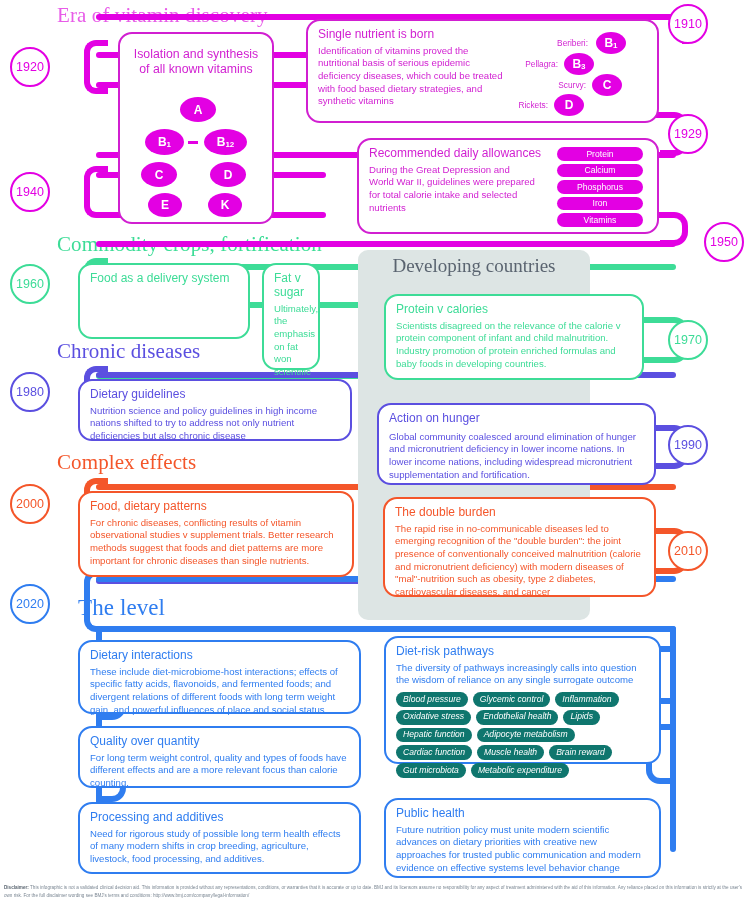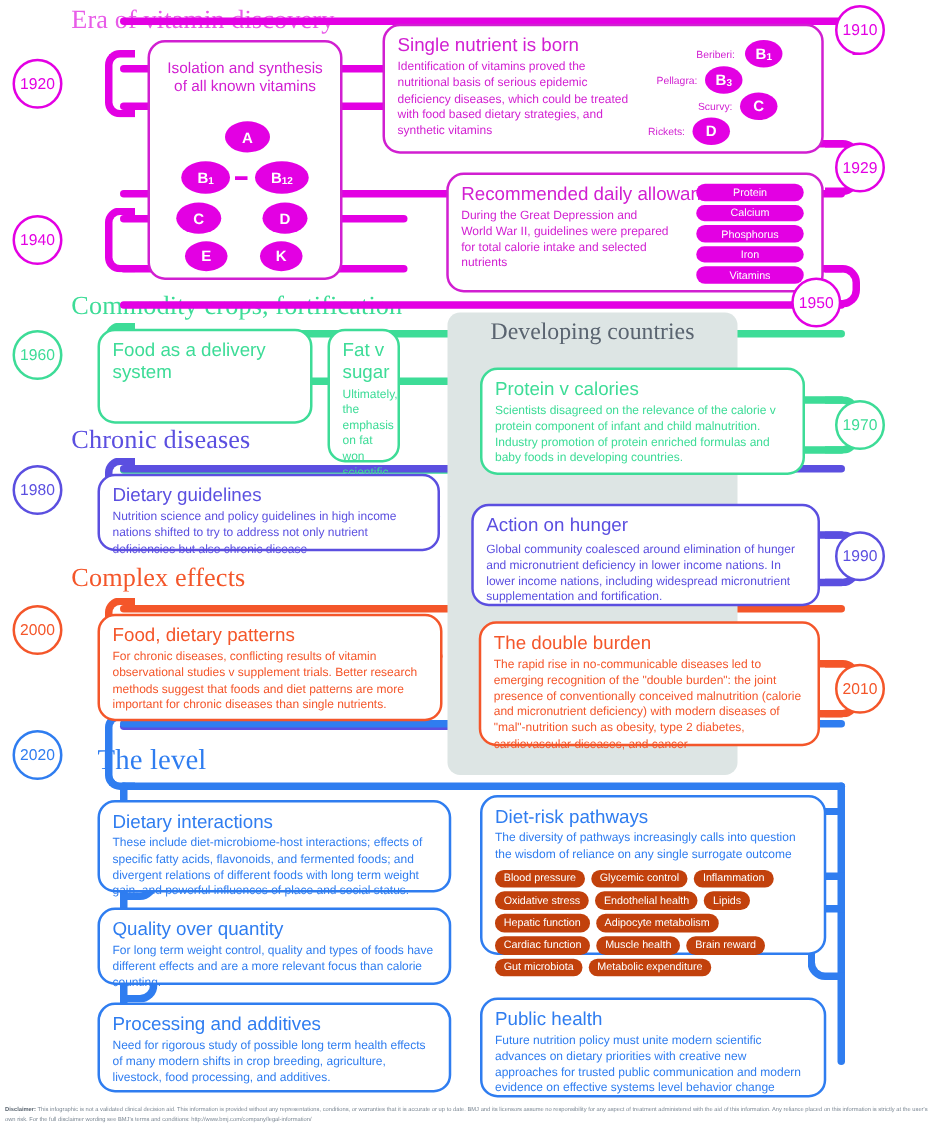--- a/index.html
+++ b/index.html
@@ -56,21 +56,21 @@
   .card{
     position:absolute;
     background:#fff;
     border:2px solid currentColor;
     border-radius:14px;
     z-index:4;
     padding:7px 10px 8px 10px;
   }
   .card h3{
     font-weight:400;
-    font-size:15px;
+    font-size:12px;
     line-height:1.15;
     margin-bottom:3px;
     color:currentColor;
   }
   .card p{
     font-size:9.6px;
     line-height:1.32;
     color:currentColor;
   }
 
@@ -119,25 +119,26 @@
     text-align:center;
     font-family:"Liberation Serif", serif;
     font-size:19px;
     color:#5a6470;
     z-index:3;
   }
 
   
   .riskwrap{ display:flex; flex-wrap:wrap; gap:3px 5px; margin-top:5px; }
   .riskpill{
-    background:#c2410c;color:#fff;border-radius:9px;
+    background:#0f766e;color:#fff;border-radius:9px;
     font-size:8.6px;
     padding:1.5px 7px 2.5px 7px;
     white-space:nowrap;
     line-height:1.25;
+    font-style:italic;
   }
 
   
   #disclaimer{
     position:absolute;left:4px;top:884px;width:738px;
     font-size:4.6px;
     line-height:1.65;
     color:#7b8793;
     text-align:justify;
   }
@@ -174,21 +175,21 @@
       </div>
     <div class="year" style="left:10px; top:47px;">
         <span>1920</span>
       </div>
     <div class="year" style="left:668px;top:114px;">
         <span>1929</span>
       </div>
     <div class="year" style="left:10px; top:172px;">
         <span>1940</span>
       </div>
-    <div class="year" style="left:633px;top:222px;">
+    <div class="year" style="left:704px;top:222px;">
         <span>1950</span>
       </div>
 
     <div class="era-title" style="left:57px; top:5px; color:#e85ce8;">Era of vitamin discovery</div>
 
     <div class="card" style="left:118px;top:32px;width:156px;height:192px;color:#d11fd1;text-align:center;padding-top:13px;">
       <h3 style="font-size:12.3px;line-height:1.25;">Isolation and synthesis of all known vitamins</h3>
 
       <div class="vbubble" style="left:60px;top:63px;width:36px;height:25px;">A</div>
       <div class="vbubble" style="left:25px;top:95px;width:39px;height:26px;">B<sub>1</sub></div>

